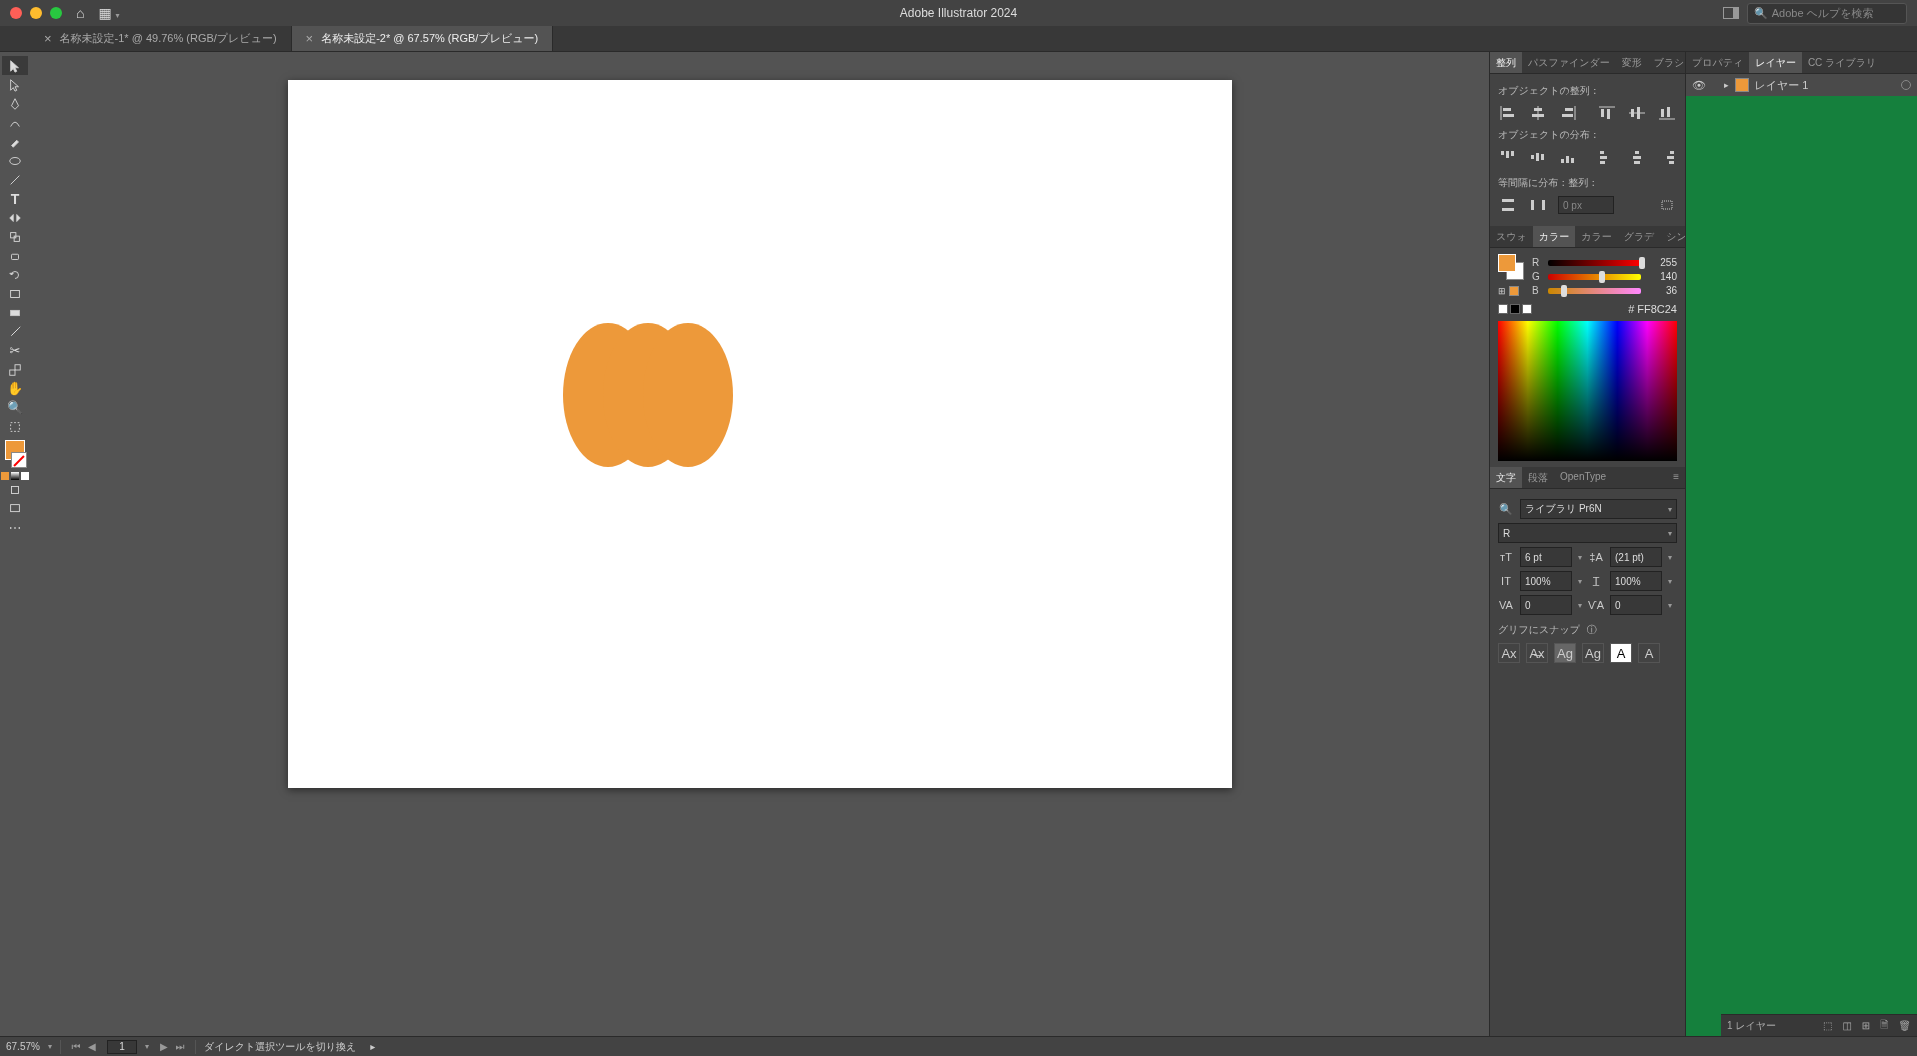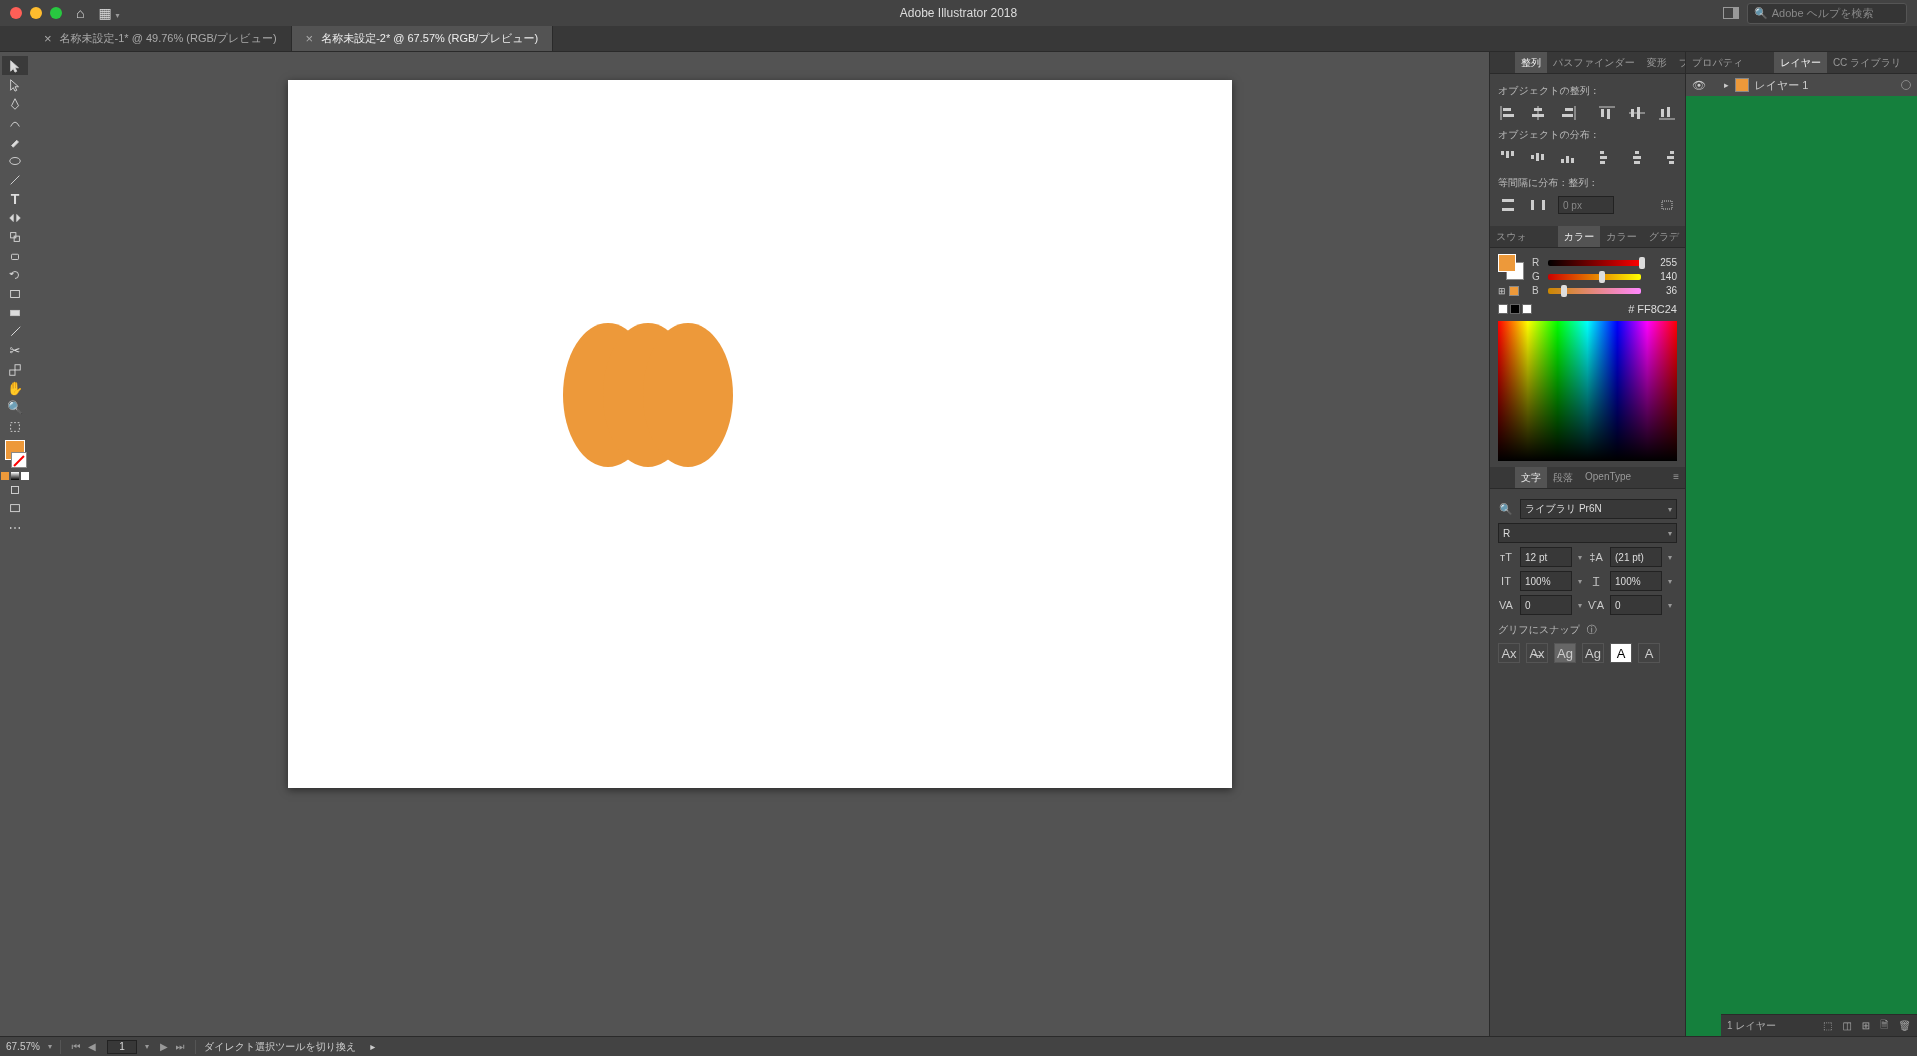--- a/index.html
+++ b/index.html
@@ -39,21 +39,21 @@
 
 
 .canvas-area { flex: 1; background: #535353; position: relative; display: flex; justify-content: center; align-items: flex-start; padding-top: 28px; }
 .artboard { width: 944px; height: 708px; background: #fff; box-shadow: 0 2px 8px rgba(0,0,0,.5); position: relative; }
 .pumpkin { position: absolute; left: 270px; top: 240px; }
 
 
 .panels { width: 196px; background: #434343; display: flex; flex-direction: column; border-left: 1px solid #2a2a2a; }
 .panel-tabs { display: flex; background: #383838; font-size: 10px; height: 22px; border-bottom: 1px solid #2a2a2a; }
 .panel-tab { padding: 4px 6px; color: #999; cursor: pointer; white-space: nowrap; }
-.panel-tab.active { background: #535353; color: #eee; margin-left: 25px; }
+.panel-tab.active { background: #535353; color: #eee; }
 .panel-menu { margin-left: auto; padding: 4px 6px; color: #999; }
 .panel-body { padding: 6px 8px; font-size: 10px; color: #ccc; }
 .panel-label { font-size: 10px; color: #bbb; margin: 4px 0 6px; }
 .icon-row { display: flex; gap: 10px; margin-bottom: 6px; }
 .icon-row .spacer { flex: 1; }
 .align-btn { width: 20px; height: 18px; display: flex; align-items: center; justify-content: center; color: #ccc; cursor: pointer;}
 .align-btn svg { width: 16px; height: 14px; }
 .spacing-input { background: #383838; border: 1px solid #222; color: #888; width: 56px; height: 18px; font-size: 10px; padding: 0 4px; }
 
 
@@ -106,21 +106,21 @@
 <body>
 
 <div class="titlebar">
   <div class="traffic">
     <span class="tl-red"></span>
     <span class="tl-yel"></span>
     <span class="tl-grn"></span>
   </div>
   <span class="home-icon">⌂</span>
   <span class="menu-icon">▦ <span class="chev">▾</span></span>
-  <div class="app-title">Adobe Illustrator 2018</div>
+  <div class="app-title">Adobe Illustrator 2024</div>
   <div class="titlebar-right">
     <span class="layout-icon"></span>
     <div class="search-box">
       <span>🔍</span>
       <span>Adobe ヘルプを検索</span>
     </div>
   </div>
 </div>
 
 <div class="tabbar">
@@ -457,21 +457,21 @@
       </div>
       <div class="char-row">
         <div class="char-input">
             <span>R</span>
             <span class="chev">▾</span>
           </div>
       </div>
       <div class="char-row">
         <span class="char-icon">тT</span>
         <div class="char-input" style="flex:0 0 52px">
-            <span>12 pt</span>
+            <span>6 pt</span>
           </div>
           <span class="chev">▾</span>
         <span class="char-icon">‡A</span>
         <div class="char-input" style="flex:0 0 52px">
             <span>(21 pt)</span>
           </div>
           <span class="chev">▾</span>
       </div>
       <div class="char-row">
         <span class="char-icon">ІT</span>

